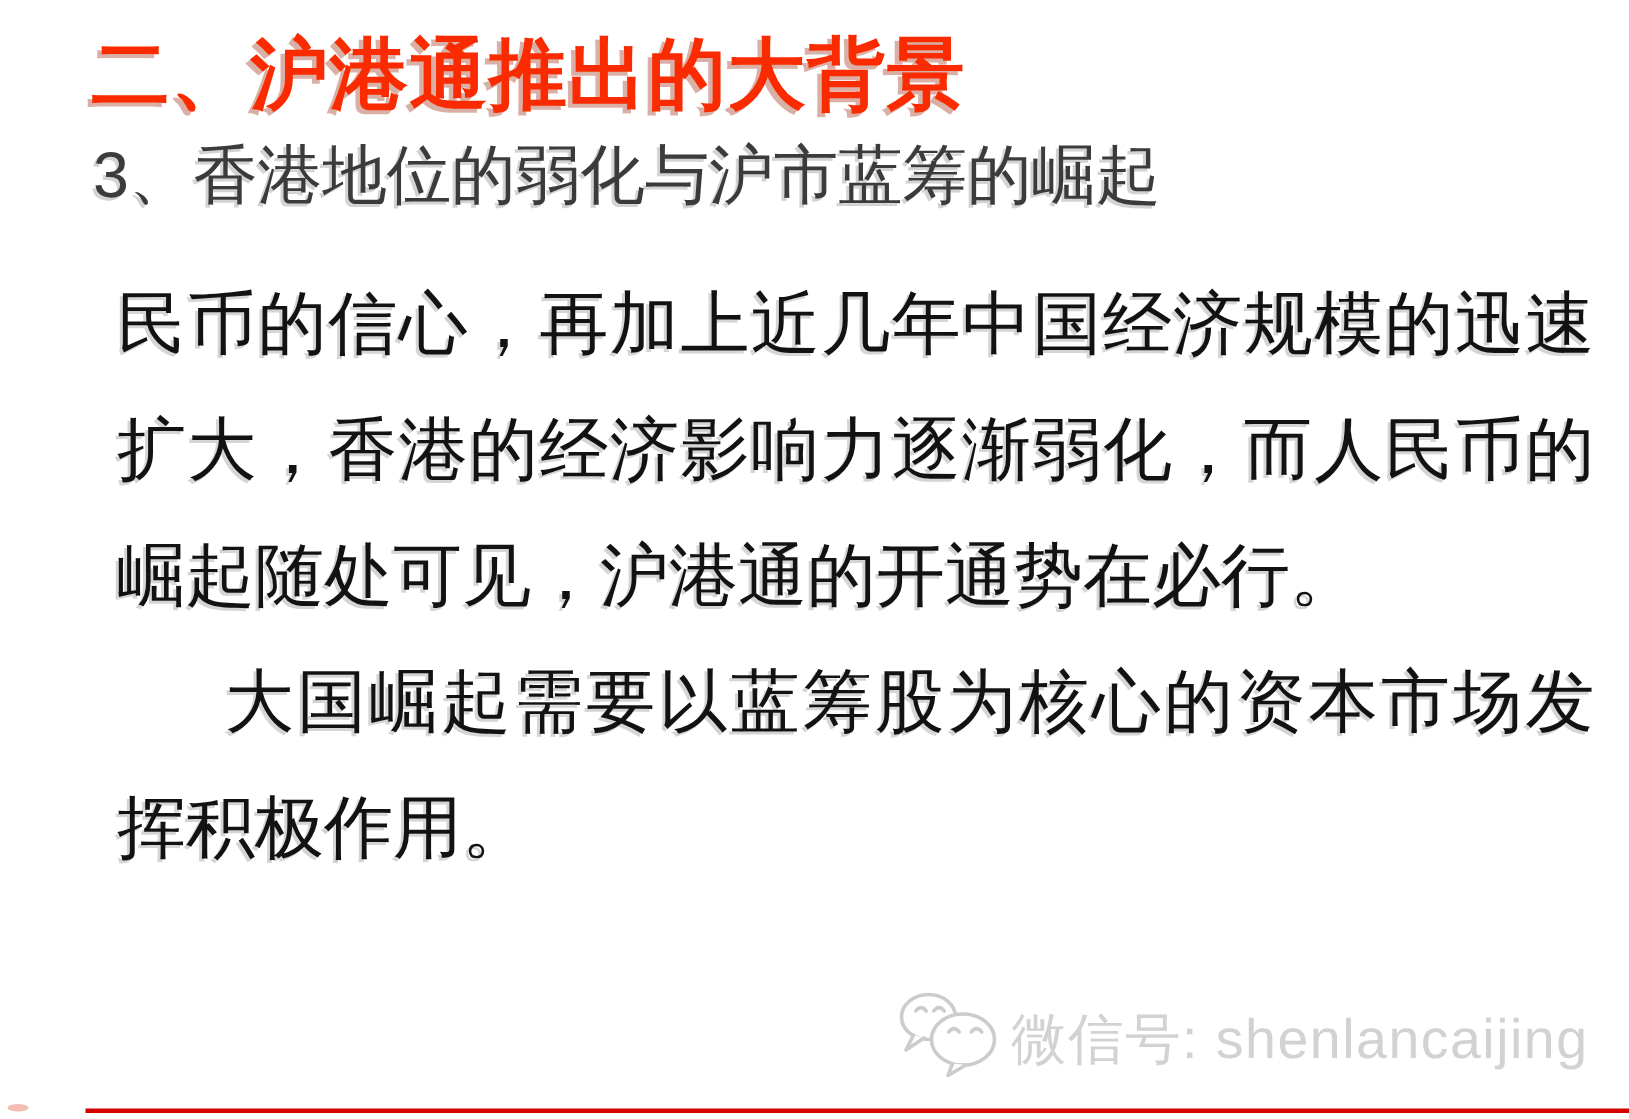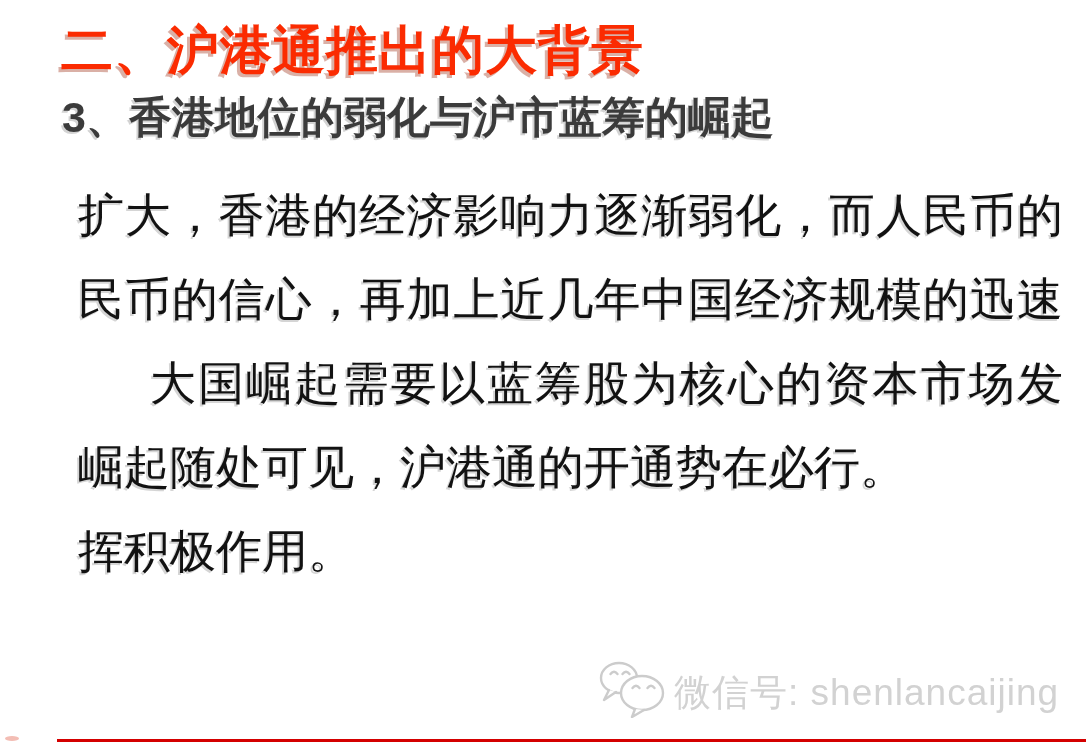--- a/index.html
+++ b/index.html
@@ -29,21 +29,21 @@
     text-shadow: -3px 3px 0 rgba(150, 30, 0, 0.35);
     white-space: nowrap;
   }
   .subtitle {
     position: absolute;
     left: 62px;
     top: 90px;
     margin: 0;
     font-family: "Liberation Sans", "DejaVu Sans", sans-serif;
     font-size: 43px;
-    font-weight: 700;
+    font-weight: 400;
     line-height: 54px;
     color: var(--subtitle-dark, #3b3b3b);
     text-shadow: -2px 2px 0 rgba(175, 175, 175, 0.55);
     white-space: nowrap;
   }
   .body-text {
     position: absolute;
     left: 78px;
     top: 174px;
     width: 985px;
@@ -106,24 +106,24 @@
 </head>
 <body>
 
 <div class="slide">
 
   <h1 class="title">二、沪港通推出的大背景</h1>
 
   <h2 class="subtitle">3、香港地位的弱化与沪市蓝筹的崛起</h2>
 
   <div class="body-text">
+    <div class="line">民币的信心，再加上近几年中国经济规模的迅速</div>
     <div class="line">扩大，香港的经济影响力逐渐弱化，而人民币的</div>
-    <div class="line">民币的信心，再加上近几年中国经济规模的迅速</div>
+    <div class="line para-end">崛起随处可见，沪港通的开通势在必行。</div>
     <div class="line indent">大国崛起需要以蓝筹股为核心的资本市场发</div>
-    <div class="line para-end">崛起随处可见，沪港通的开通势在必行。</div>
     <div class="line para-end">挥积极作用。</div>
   </div>
 
   <div class="watermark">
     <svg class="wechat-icon" width="70" height="58" viewBox="0 0 70 58" xmlns="http://www.w3.org/2000/svg">
       <g fill="#ffffff" stroke="#cccccc" stroke-width="2.4" stroke-linecap="round" stroke-linejoin="round">
         <ellipse cx="21" cy="18" rx="18" ry="15"></ellipse>
         <path d="M11 30 L6 40 L18 32"></path>
         <path d="M12.5 14 q3.5 -4.5 7 0" fill="none"></path>
         <path d="M24.5 14 q3.5 -4.5 7 0" fill="none"></path>

